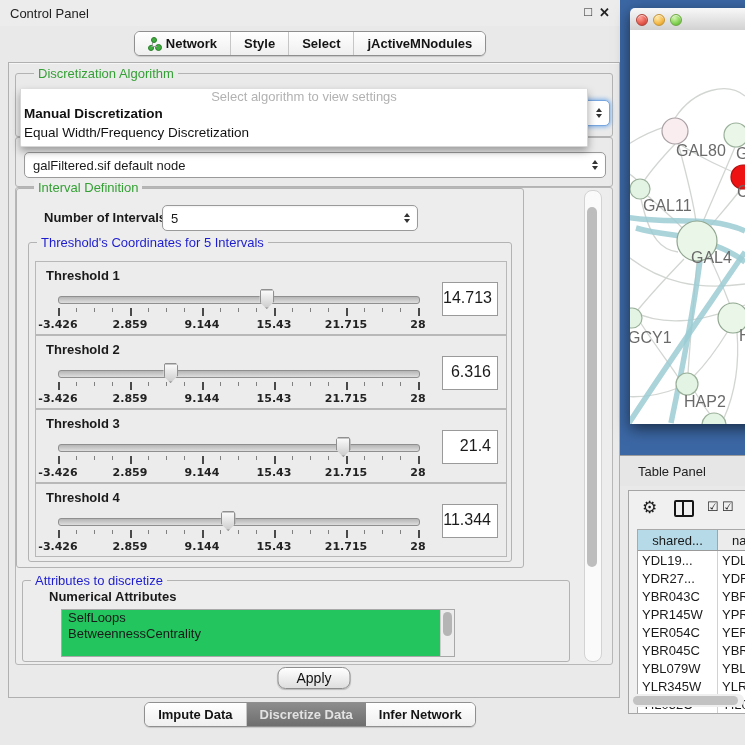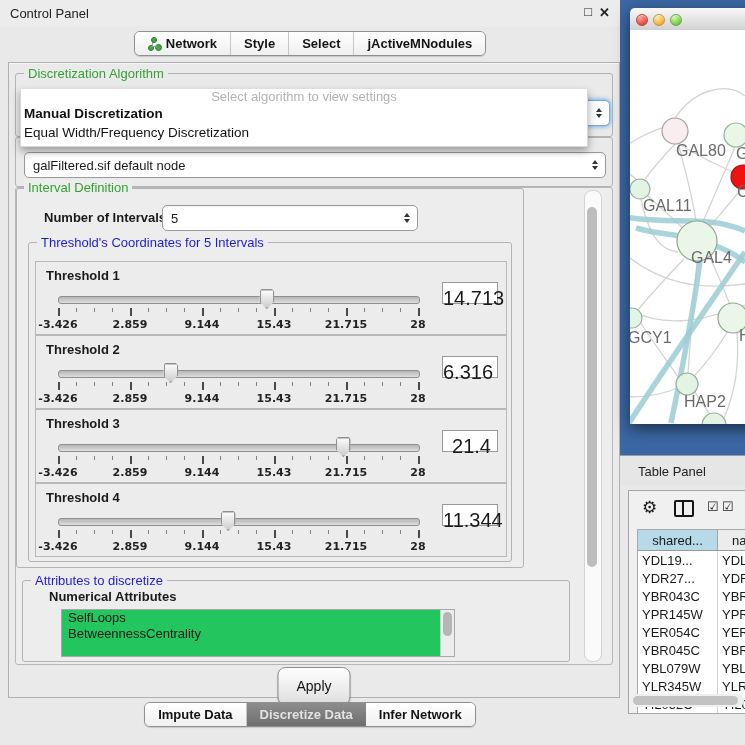--- a/index.html
+++ b/index.html
@@ -22,21 +22,21 @@
   .tab:last-child{border-right:none;}
   .tab.active{background:linear-gradient(#8d8d8d,#6e6e6e);color:#e2e2e2;border-right:none;}
   #top-tabrow{left:0;top:31px;width:620px;display:flex;justify-content:center;}
   #bottom-tabrow{left:0;top:702px;width:620px;display:flex;justify-content:center;}
 
   
   #mainpanel{left:8px;top:62px;width:610px;height:634px;background:#eaeaea;
              border:1px solid #b0b0b0;box-shadow:inset 0 1px 0 #f6f6f6;}
   .group{position:absolute;border:1px solid #b3b3b3;border-radius:3px;}
   .group-legend{position:absolute;top:-8px;left:8px;background:#eaeaea;padding:0 4px;font-size:13px;}
-  .legend-green{color:#35a035;}
+  .legend-green{color:#35a035;margin-left:10px;}
   .legend-blue{color:#1d1dcf;}
   .legend-black{color:#222;}
 
   
   .combo{background:#fff;border:1px solid #9a9a9a;border-radius:5px;display:flex;align-items:center;
          font-size:13px;padding-left:8px;box-shadow:inset 0 1px 2px rgba(0,0,0,.05);}
   .spin{margin-left:auto;margin-right:7px;display:flex;flex-direction:column;gap:2px;align-items:center;}
   .spin .up{width:0;height:0;border-left:3.5px solid transparent;border-right:3.5px solid transparent;border-bottom:4.5px solid #333;}
   .spin .dn{width:0;height:0;border-left:3.5px solid transparent;border-right:3.5px solid transparent;border-top:4.5px solid #333;}
 
@@ -76,32 +76,32 @@
   .handle{position:absolute;width:15px;height:20px;top:-8px;transform:translateX(-50%);
           background:linear-gradient(#ffffff,#c9c9c9);
           clip-path:polygon(50% 100%,0 62%,0 14%,14% 0,86% 0,100% 14%,100% 62%);
           box-shadow:inset 0 0 0 1.5px #909090;z-index:2;}
   .ticks{position:absolute;left:8px;top:18px;width:360px;height:9px;}
   .tick{position:absolute;top:0;width:1px;height:4px;background:#808080;}
   .tick.major{height:8px;width:2px;background:#4a4a4a;}
   .tick-labels{position:absolute;left:8px;top:28px;width:360px;height:12px;}
   .tlab{position:absolute;transform:translateX(-50%);font-size:11px;font-weight:bold;color:#222;
         font-family:"DejaVu Sans",sans-serif;white-space:nowrap;}
-  .th-value{position:absolute;right:8px;top:20px;width:56px;height:22px;background:#fff;border:1px solid #9a9a9a;
-            font-size:20px;text-align:right;line-height:30px;padding-right:6px;box-sizing:border-box;}
+  .th-value{position:absolute;right:8px;top:20px;width:56px;height:34px;background:#fff;border:1px solid #9a9a9a;
+            font-size:16px;text-align:right;line-height:30px;padding-right:6px;box-sizing:border-box;}
 
   #attr-group{position:absolute;left:6px;top:392px;width:546px;height:80px;border:1px solid #b3b3b3;border-radius:3px;}
   #attr-sub{position:absolute;left:26px;top:8px;font-size:13px;font-weight:bold;}
   #attr-list{position:absolute;left:38px;top:28px;width:392px;height:46px;background:#22c55e;border:1px solid #a8a8a8;overflow:hidden;}
   #attr-list .item{font-size:13px;line-height:16px;padding-left:6px;white-space:nowrap;}
   #attr-vsb{position:absolute;right:0;top:0;width:13px;height:46px;background:#ededed;border-left:1px solid #ccc;}
   #attr-vsb .thumb{position:absolute;left:1.5px;top:2px;width:9px;height:24px;background:#b5b5b5;border-radius:5px;}
 
   #apply-btn{position:absolute;left:50%;top:604px;transform:translateX(-50%);
-             padding:10px 18px;font-size:14px;color:#111;background:linear-gradient(#ffffff,#dedede);
+             padding:2px 18px;font-size:14px;color:#111;background:linear-gradient(#ffffff,#dedede);
              border:1px solid #8d8d8d;border-radius:8px;box-shadow:0 1px 1px rgba(0,0,0,.2);}
 
   
   #desktop{left:620px;top:0;width:125px;height:455px;background:#3b67a4;}
   #netwin{left:630px;top:8px;width:130px;height:416px;box-shadow:0 5px 14px rgba(0,0,0,.55);}
   #netwin-titlebar{position:absolute;left:0;top:0;width:100%;height:22px;border-radius:5px 5px 0 0;
                    background:linear-gradient(#f8f8f8,#d2d2d2);border-bottom:1px solid #9a9a9a;}
   .light{position:absolute;top:5.5px;width:12px;height:12px;border-radius:50%;box-shadow:inset 0 1px 1px rgba(255,255,255,.7);}
   #light-red{left:6px;background:radial-gradient(circle at 35% 30%,#ff9d94,#e4574a 60%,#b8372c);border:1px solid #b0443a;box-sizing:border-box;}
   #light-yellow{left:23px;background:radial-gradient(circle at 35% 30%,#ffe9a8,#f4b744 60%,#cd8f1e);border:1px solid #c59536;box-sizing:border-box;}

